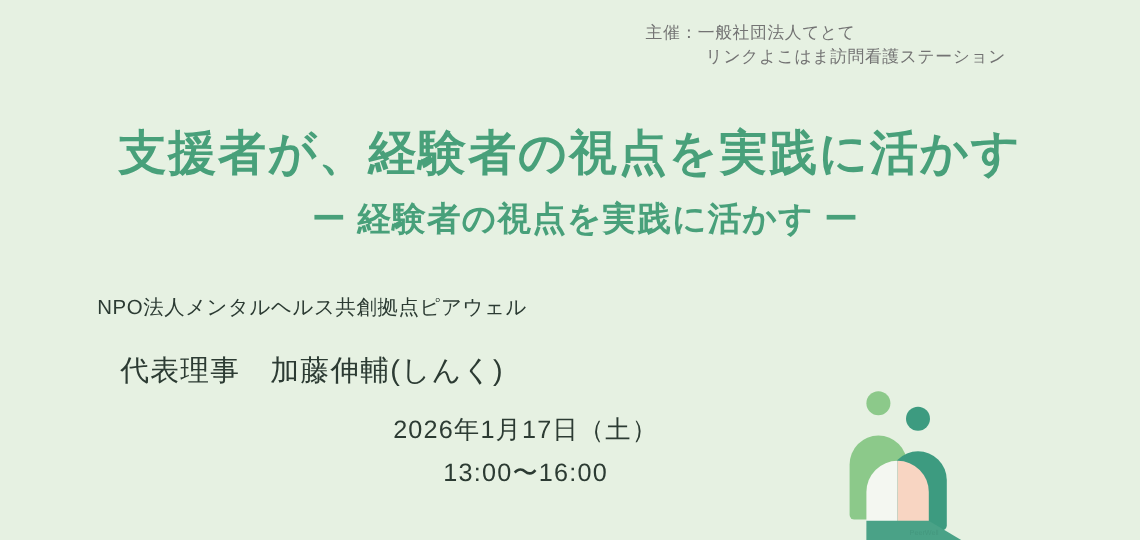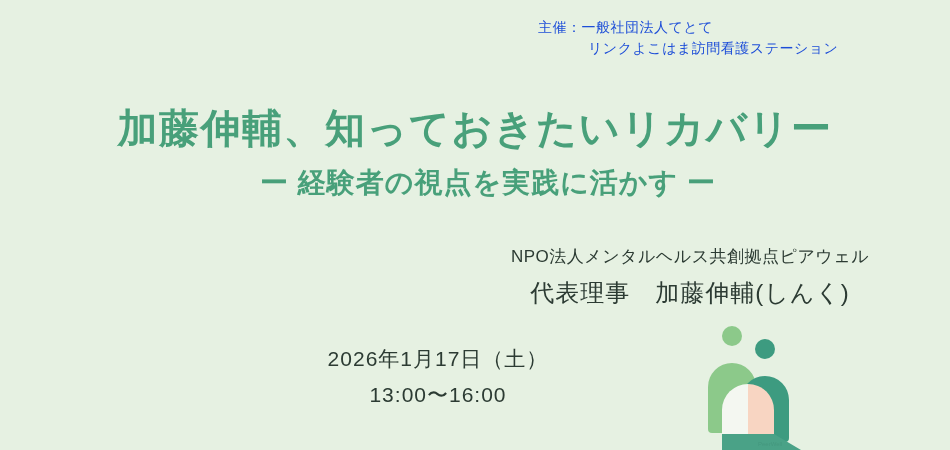--- a/index.html
+++ b/index.html
@@ -19,21 +19,21 @@
     height: 450px;
     background: #e6f1e2;
     overflow: hidden;
   }
 
   
   .organizer {
     position: absolute;
     top: 16px;
     left: 538px;
-    color: #1d4ed8;
+    color: #737373;
     font-size: 14px;
     line-height: 22px;
     letter-spacing: 0.5px;
     white-space: nowrap;
   }
   .organizer-line2 {
     padding-left: 50px;
     font-family: Liberation Serif, serif;
   }
 
@@ -67,22 +67,21 @@
     box-sizing: border-box;
   }
 
   
   .speakers {
     position: absolute;
     top: 245px;
     left: 0;
     width: 950px;
     display: flex;
-    align-items: flex-end;
-    flex-direction: column;
+    align-items: center;
   }
   .speaker {
     text-align: center;
     color: #2c3b33;
   }
   .speaker-left {
     width: 520px;
   }
   .speaker-right {
     width: 390px;
@@ -90,21 +89,21 @@
   .speaker-org {
     font-size: 17px;
     letter-spacing: 0.5px;
     line-height: 24px;
     white-space: nowrap;
   }
   .speaker-name {
     font-size: 24px;
     letter-spacing: 1px;
     line-height: 34px;
-    margin-top: 7px;
+    margin-top: 24px;
     white-space: nowrap;
   }
 
   
   .datetime {
     position: absolute;
     top: 344px;
     left: 0;
     width: 906px;
     text-align: center;
@@ -138,21 +137,21 @@
 </head>
 <body>
 
 <div id="flyer">
 
   <div class="organizer">
     <div class="organizer-line1">主催：一般社団法人てとて</div>
     <div class="organizer-line2">リンクよこはま訪問看護ステーション</div>
   </div>
 
-  <div class="title-main">加藤伸輔、知っておきたいリカバリー</div>
+  <div class="title-main">支援者が、経験者の視点を実践に活かす</div>
   <div class="title-sub">ー 経験者の視点を実践に活かす ー</div>
 
   <div class="speakers">
     <div class="speaker speaker-left">
       <div class="speaker-org">NPO法人メンタルヘルス共創拠点ピアウェル</div>
       <div class="speaker-name">代表理事　加藤伸輔(しんく)</div>
     </div>
   </div>
 
   <div class="datetime">

